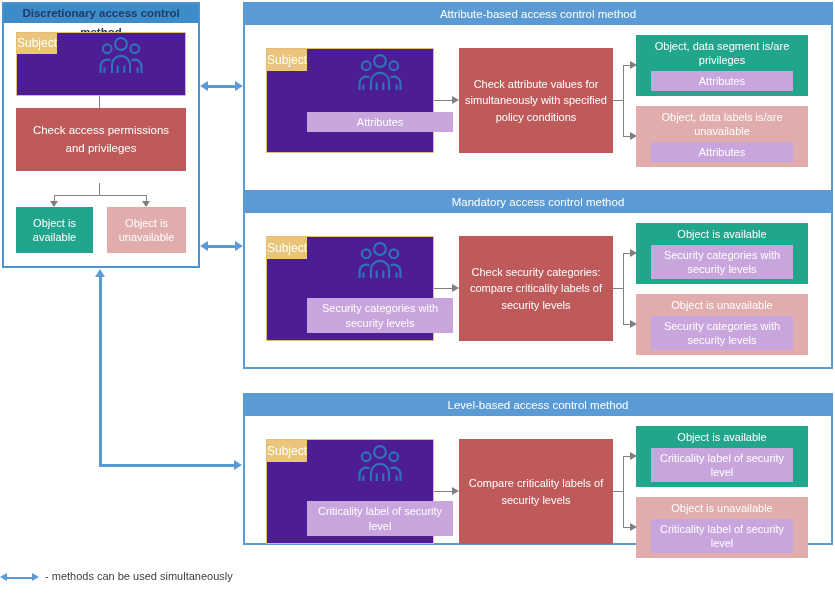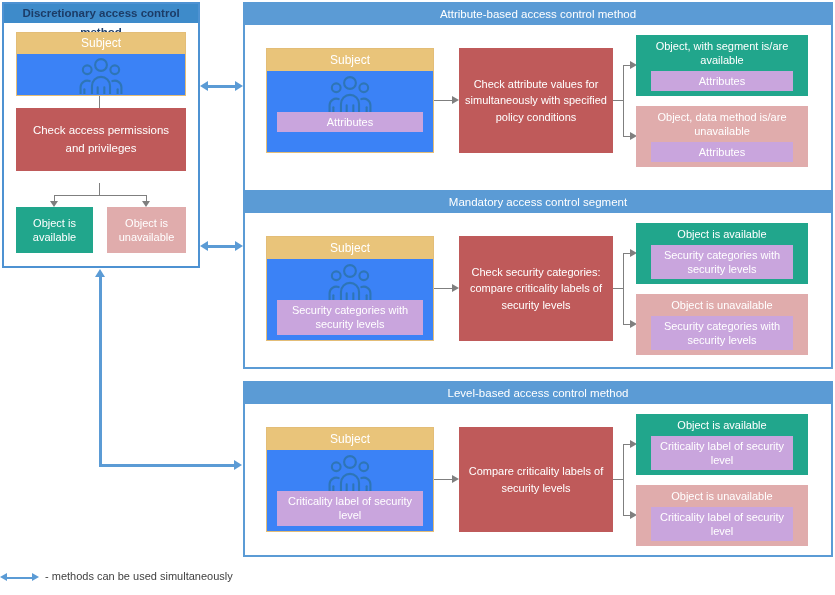--- a/index.html
+++ b/index.html
@@ -11,22 +11,22 @@
   #canvas{position:relative;width:835px;height:595px;background:#fff;
     font-family:"Liberation Sans",sans-serif;overflow:hidden;}
 
   .panel{position:absolute;background:#fff;box-sizing:border-box;}
   .panel.right{left:243px;width:590px;border:2px solid var(--blue);}
   .panel.left{left:2px;top:2px;width:198px;height:266px;border:2px solid var(--panel-border);}
   .panel-header{width:100%;text-align:center;color:#fff;font-size:11.5px;}
   .panel.right .panel-header{background:var(--blue);height:21px;line-height:21px;}
   .panel.left .panel-header{background:var(--blue-deep);height:19px;line-height:19px;color:var(--navy);font-weight:bold;font-size:11.5px;}
 
-  .subject-box{position:absolute;border:1px solid var(--tan-border);background:#3b82f6;
-    box-sizing:border-box;display:flex;flex-direction:column;}
+  .subject-box{position:absolute;border:1px solid var(--tan-border);background:#4c1d95;
+    box-sizing:border-box;display:flex;flex-direction:row;}
   .subject-header{background:var(--tan);color:#fff;text-align:center;font-size:12px;
     height:22px;line-height:22px;flex:0 0 auto;}
   .subject-body{flex:1;display:flex;flex-direction:column;align-items:center;min-height:0;}
   .subject-body .icon{margin-top:3px;line-height:0;flex:0 0 auto;}
   .tag{background:var(--purple);color:#fff;text-align:center;font-size:11px;line-height:1.3;
     padding:3px 2px;box-sizing:border-box;}
   .subject-tag{width:146px;margin-top:auto;margin-bottom:7px;}
   .p-abac .subject-tag{margin-bottom:20px;}
 
   .red-box{position:absolute;background:var(--red);color:#fff;display:flex;align-items:center;
@@ -144,31 +144,31 @@
     <div class="red-box r-red">Check attribute values for simultaneously with specified policy conditions</div>
 
     <div class="gline" style="left:368px;top:96px;width:10px;height:1px;"></div>
     <div class="gline" style="left:378px;top:61px;width:1px;height:72px;"></div>
     <div class="gline" style="left:378px;top:61px;width:8px;height:1px;"></div>
     <div class="gline" style="left:378px;top:132px;width:8px;height:1px;"></div>
     <div class="garr-right" style="left:385px;top:57px;"></div>
     <div class="garr-right" style="left:385px;top:128px;"></div>
 
     <div class="result green r-green">
-      <div class="result-title">Object, with segment is/are available</div>
+      <div class="result-title">Object, data segment is/are privileges</div>
       <div class="tag">Attributes</div>
     </div>
     <div class="result pink r-pink">
-      <div class="result-title">Object, data method is/are unavailable</div>
+      <div class="result-title">Object, data labels is/are unavailable</div>
       <div class="tag">Attributes</div>
     </div>
   </div>
 
   <div class="panel right" style="top:190px;height:179px;">
-    <div class="panel-header">Mandatory access control segment</div>
+    <div class="panel-header">Mandatory access control method</div>
 
     <div class="subject-box r-subject">
       <div class="subject-header">Subject</div>
       <div class="subject-body">
         <span class="icon" style="color:var(--icon-blue);">
           <svg width="46" height="38" viewBox="0 0 48 40" fill="none" stroke="currentColor" stroke-width="2.2" stroke-linecap="round">
             <circle cx="24" cy="9.5" r="6.2"></circle>
             <path d="M14.5 40 V31.5 a9.5 9.5 0 0 1 19 0 V40"></path>
             <path d="M20.5 40 v-7 M27.5 40 v-7"></path>
             <circle cx="9.5" cy="14.5" r="4.6"></circle>
@@ -198,21 +198,21 @@
     <div class="result green r-green">
       <div class="result-title">Object is available</div>
       <div class="tag">Security categories with security levels</div>
     </div>
     <div class="result pink r-pink">
       <div class="result-title">Object is unavailable</div>
       <div class="tag">Security categories with security levels</div>
     </div>
   </div>
 
-  <div class="panel right" style="top:381px;height:176px;">
+  <div class="panel right" style="top:393px;height:152px;">
     <div class="panel-header">Level-based access control method</div>
 
     <div class="subject-box r-subject">
       <div class="subject-header">Subject</div>
       <div class="subject-body">
         <span class="icon" style="color:var(--icon-blue);">
           <svg width="46" height="38" viewBox="0 0 48 40" fill="none" stroke="currentColor" stroke-width="2.2" stroke-linecap="round">
             <circle cx="24" cy="9.5" r="6.2"></circle>
             <path d="M14.5 40 V31.5 a9.5 9.5 0 0 1 19 0 V40"></path>
             <path d="M20.5 40 v-7 M27.5 40 v-7"></path>

